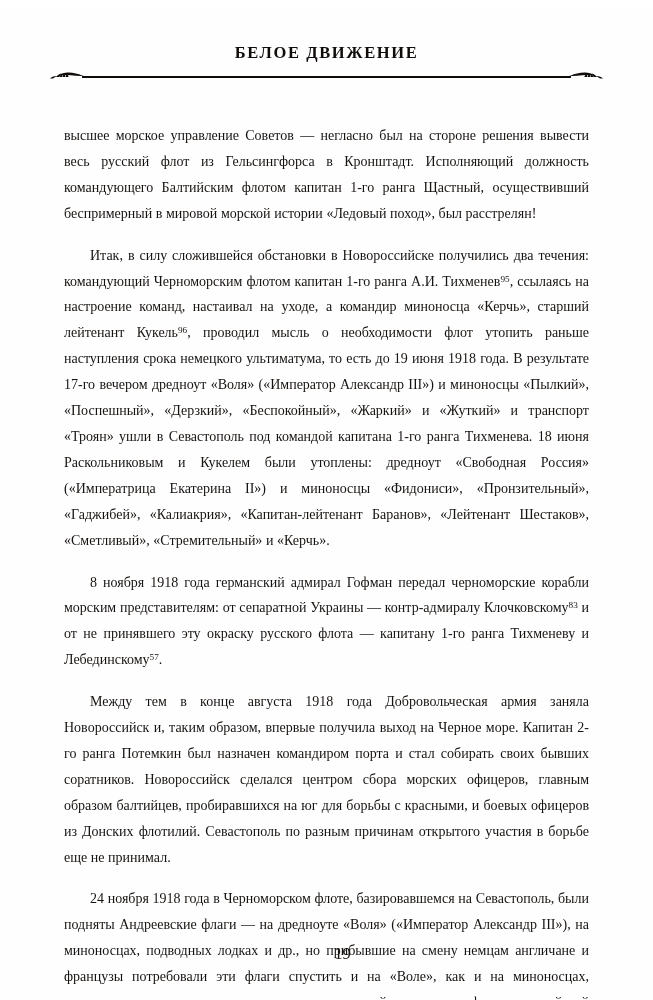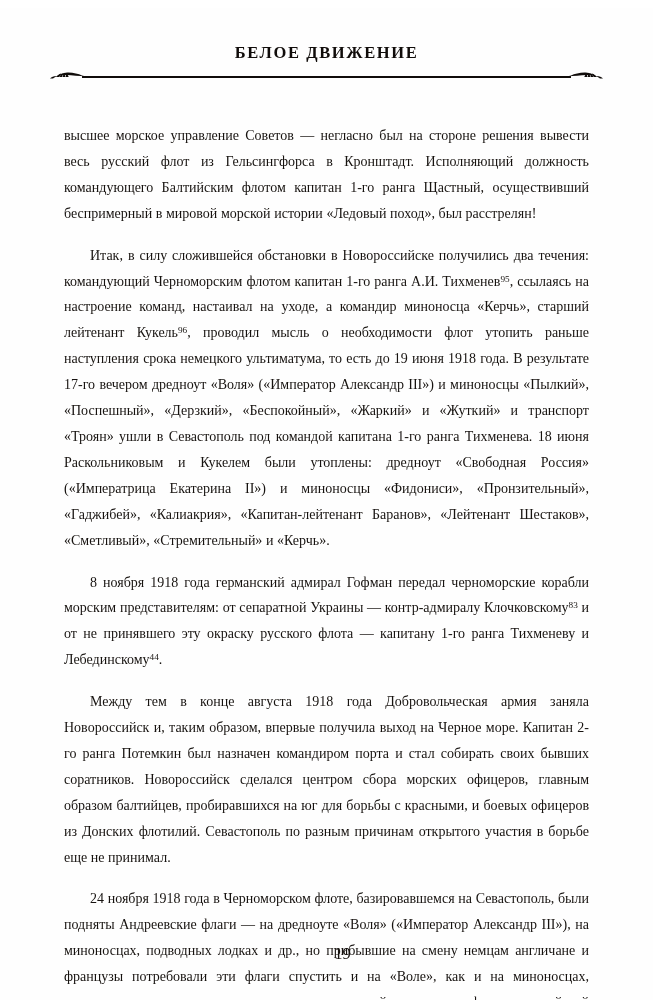--- a/index.html
+++ b/index.html
@@ -143,21 +143,21 @@
       </div>
     </div>
   </div>
 
   <div class="body">
 
     <p class="cont"><span>высшее морское управление Советов — негласно был на стороне решения вывести весь русский флот из Гельсингфорса в Кронштадт. Исполняющий должность командующего Балтийским флотом капитан 1-го ранга Щастный, осуществивший беспримерный в мировой морской истории «Ледовый поход», был расстрелян!</span></p>
 
     <p><span>Итак, в силу сложившейся обстановки в Новороссийске получились два течения: командующий Черноморским флотом капитан 1-го ранга А.И. Тихменев</span><sup>95</sup><span>, ссылаясь на настроение команд, настаивал на уходе, а командир миноносца «Керчь», старший лейтенант Кукель</span><sup>96</sup><span>, проводил мысль о необходимости флот утопить раньше наступления срока немецкого ультиматума, то есть до 19 июня 1918 года. В результате 17-го вечером дредноут «Воля» («Император Александр III») и миноносцы «Пылкий», «Поспешный», «Дерзкий», «Беспокойный», «Жаркий» и «Жуткий» и транспорт «Троян» ушли в Севастополь под командой капитана 1-го ранга Тихменева. 18 июня Раскольниковым и Кукелем были утоплены: дредноут «Свободная Россия» («Императрица Екатерина II») и миноносцы «Фидониси», «Пронзительный», «Гаджибей», «Калиакрия», «Капитан-лейтенант Баранов», «Лейтенант Шестаков», «Сметливый», «Стремительный» и «Керчь».</span></p>
 
-    <p><span>8 ноября 1918 года германский адмирал Гофман передал черноморские корабли морским представителям: от сепаратной Украины — контр-адмиралу Клочковскому</span><sup>83</sup><span> и от не принявшего эту окраску русского флота — капитану 1-го ранга Тихменеву и Лебединскому</span><sup>44</sup><span>.</span></p>
+    <p><span>8 ноября 1918 года германский адмирал Гофман передал черноморские корабли морским представителям: от сепаратной Украины — контр-адмиралу Клочковскому</span><sup>83</sup><span> и от не принявшего эту окраску русского флота — капитану 1-го ранга Тихменеву и Лебединскому</span><sup>57</sup><span>.</span></p>
 
     <p><span>Между тем в конце августа 1918 года Добровольческая армия заняла Новороссийск и, таким образом, впервые получила выход на Черное море. Капитан 2-го ранга Потемкин был назначен командиром порта и стал собирать своих бывших соратников. Новороссийск сделался центром сбора морских офицеров, главным образом балтийцев, пробиравшихся на юг для борьбы с красными, и боевых офицеров из Донских флотилий. Севастополь по разным причинам открытого участия в борьбе еще не принимал.</span></p>
 
     <p><span>24 ноября 1918 года в Черноморском флоте, базировавшемся на Севастополь, были подняты Андреевские флаги — на дредноуте «Воля» («Император Александр III»), на миноносцах, подводных лодках и др., но прибывшие на смену немцам англичане и французы потребовали эти флаги спустить и на «Воле», как и на миноносцах, пользуясь преимуществом своих сил, подняли английские морские флаги и английской командой отправили русские корабли в Измир, в Турцию.</span></p>
 
   </div>
 
   <div class="folio">19</div>
 
 </div>

